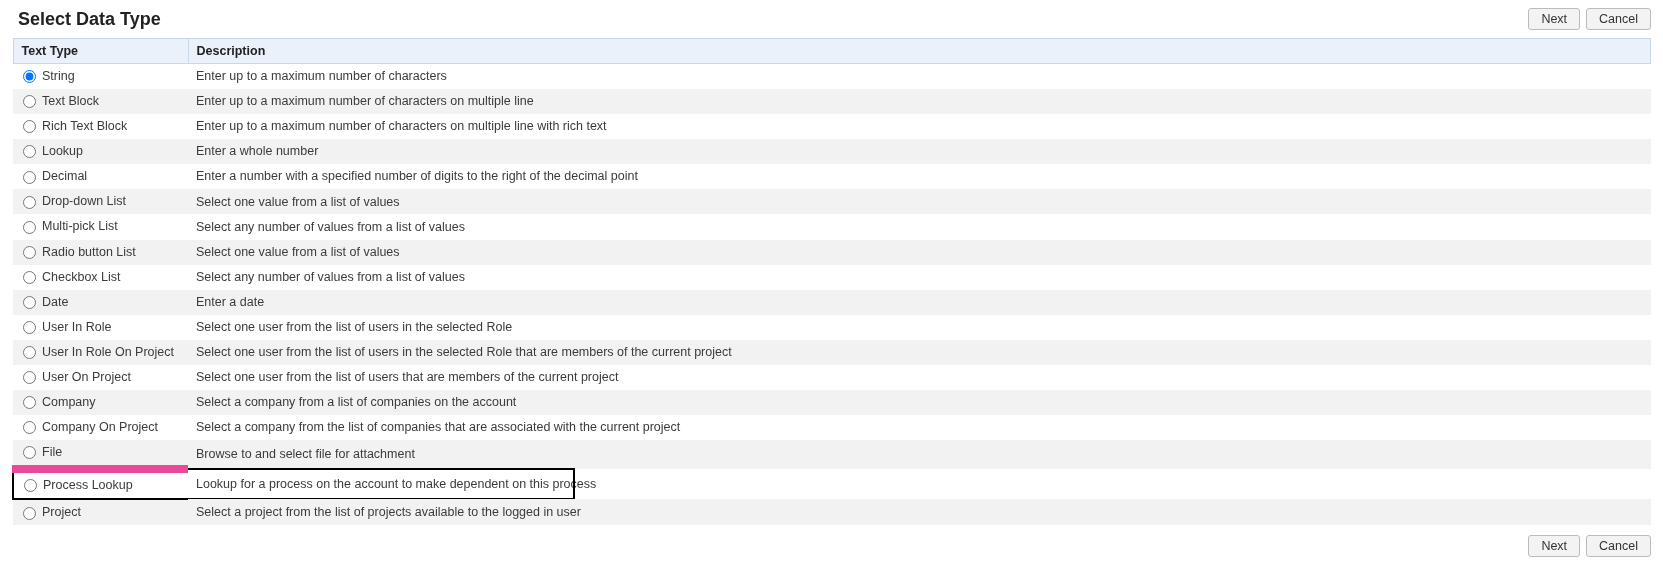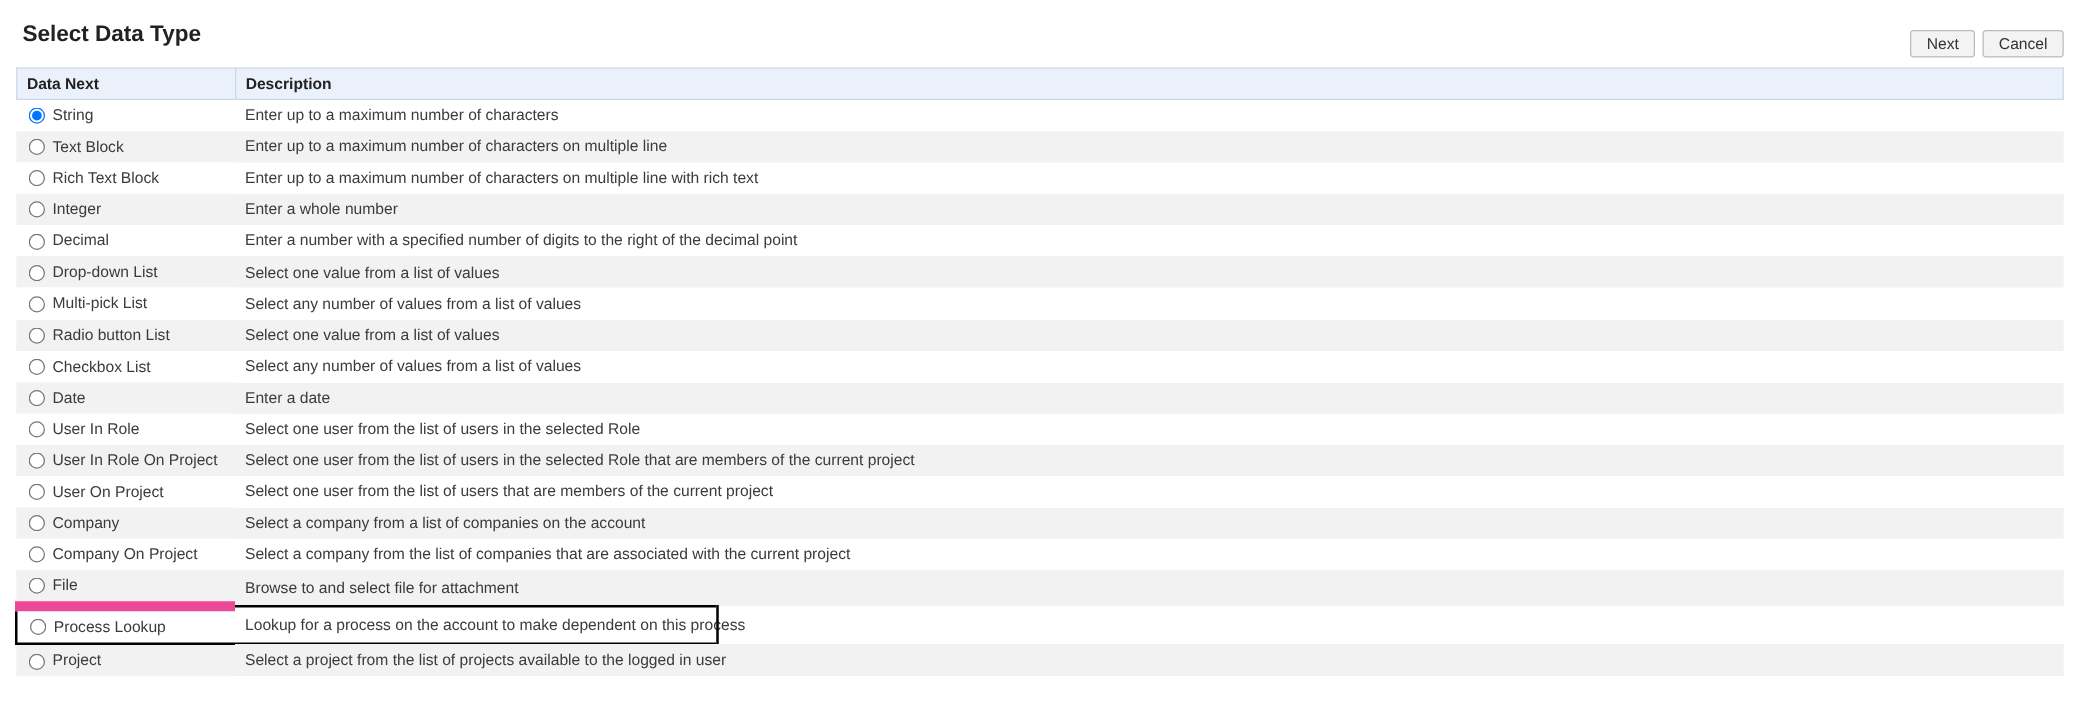--- a/index.html
+++ b/index.html
@@ -20,21 +20,20 @@
   }
   .page-title {
     font-weight: bold;
     font-size: 18px;
     color: #222;
     padding-left: 6px;
   }
   .btn-group {
     display: flex;
     gap: 6px;
-    margin-top: 16px;
   }
   .btn {
     background: #f3f3f3;
     border: 1px solid #bbb;
     border-radius: 3px;
     padding: 3px 12px;
     font-size: 12.5px;
     color: #333;
     cursor: pointer;
     font-family: inherit;
@@ -125,39 +124,39 @@
   <div class="page-title">Select Data Type</div>
   <div class="btn-group">
     <button class="btn">Next</button>
     <button class="btn">Cancel</button>
   </div>
 </div>
 
 <table class="data-table">
   <thead>
     <tr>
-      <th class="col-type">Data Next</th>
+      <th class="col-type">Text Type</th>
       <th>Description</th>
     </tr>
   </thead>
   <tbody id="rows">
       <tr>
         <td class="type-cell"><input type="radio" name="datatype" checked="" style=""><label>String</label></td>
         <td class="desc-cell"><span>Enter up to a maximum number of characters</span></td>
       </tr>
       <tr>
         <td class="type-cell"><input type="radio" name="datatype" style=""><label>Text Block</label></td>
         <td class="desc-cell"><span>Enter up to a maximum number of characters on multiple line</span></td>
       </tr>
       <tr>
         <td class="type-cell"><input type="radio" name="datatype" style=""><label>Rich Text Block</label></td>
         <td class="desc-cell"><span>Enter up to a maximum number of characters on multiple line with rich text</span></td>
       </tr>
       <tr>
-        <td class="type-cell"><input type="radio" name="datatype" style=""><label>Integer</label></td>
+        <td class="type-cell"><input type="radio" name="datatype" style=""><label>Lookup</label></td>
         <td class="desc-cell"><span>Enter a whole number</span></td>
       </tr>
       <tr>
         <td class="type-cell"><input type="radio" name="datatype" style=""><label>Decimal</label></td>
         <td class="desc-cell"><span>Enter a number with a specified number of digits to the right of the decimal point</span></td>
       </tr>
       <tr>
         <td class="type-cell"><input type="radio" name="datatype" style=""><label>Drop-down List</label></td>
         <td class="desc-cell"><span>Select one value from a list of values</span></td>
       </tr>

